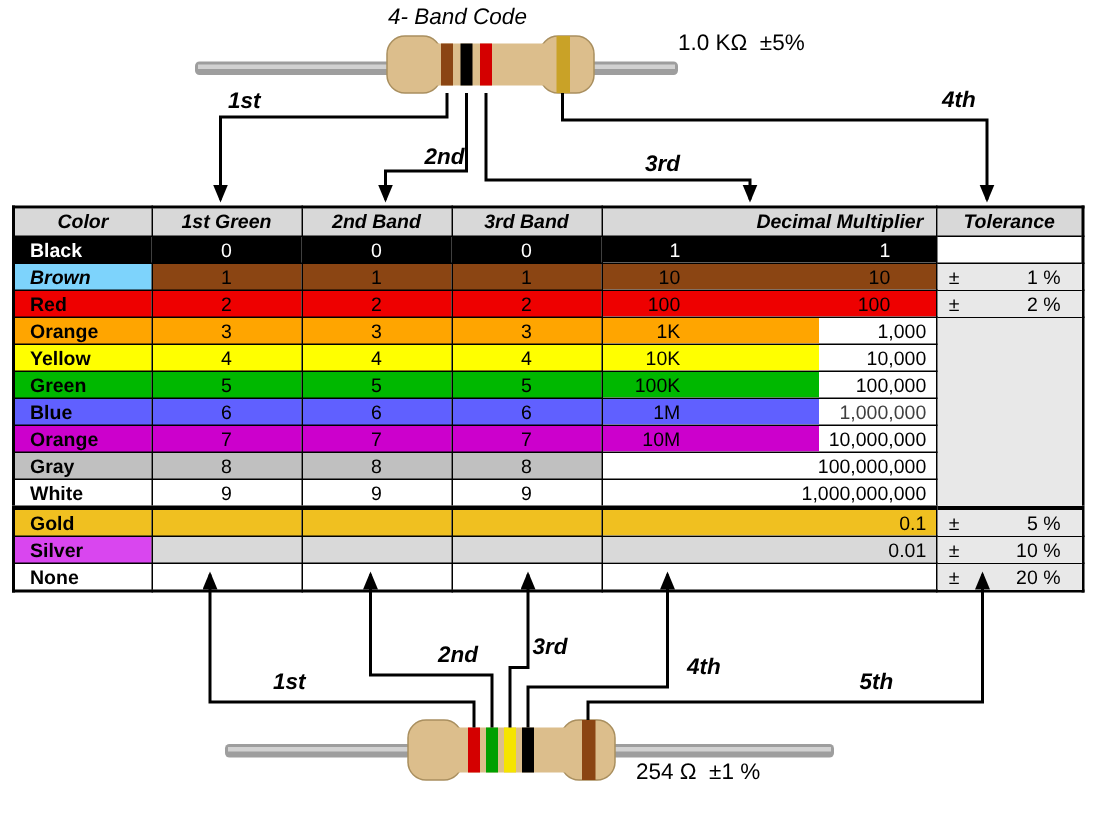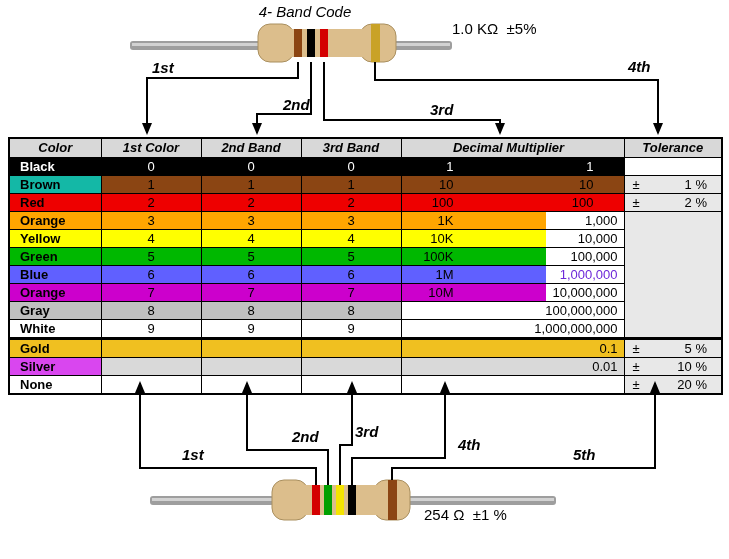--- a/index.html
+++ b/index.html
@@ -12,21 +12,21 @@
   .arrow-label { font-style:italic; font-weight:bold; font-size:15px; }
   .arrow { fill:none; stroke:#000; stroke-width:2; }
 
   .code-table { position:absolute; left:8px; top:137px; width:713px;
                 border-collapse:collapse; table-layout:fixed; font-size:13px;
                 border:2px solid #000; }
   .code-table th, .code-table td { border:1px solid #000; height:17px; padding:0;
                 line-height:17px; overflow:hidden; white-space:nowrap; }
   .code-table th { height:18px; line-height:18px; font-style:italic; font-weight:bold;
                 text-align:center; }
-  .code-table th.c4 { text-align:center; padding-right:8px;margin-left:12px; }
+  .code-table th.c4 { text-align:right; padding-right:8px;margin-left:12px; }
   td.name { font-weight:bold; padding-left:10px; text-align:left; }
   td.band { text-align:center; }
   td.mult { position:relative; }
   td.mult .stripe { position:absolute; left:0; top:0; bottom:0; }
   td.mult .short { position:absolute; left:0; top:0; width:52px; text-align:right; line-height:17px; }
   td.mult .long  { position:absolute; top:0; line-height:17px; }
   tr.thick-top td { border-top:3px solid #000; }
   td.tol { position:relative; }
   td.tol .sign { position:absolute; left:8px; top:0; }
   td.tol .val  { position:absolute; right:14px; top:0; }
@@ -72,42 +72,42 @@
       <col style="width:92px">
         <col style="width:100px">
         <col style="width:100px">
       <col style="width:100px">
         <col style="width:223px">
         <col style="width:98px">
     </colgroup>
     <thead>
         <tr id="header-row">
           <th class="c0" style="background: rgb(216, 216, 216);">Color</th>
-          <th class="c1" style="background: rgb(216, 216, 216);">1st Color</th>
+          <th class="c1" style="background: rgb(216, 216, 216);">1st Green</th>
           <th class="c2" style="background: rgb(216, 216, 216);">2nd Band</th>
           <th class="c3" style="background: rgb(216, 216, 216);">3rd Band</th>
           <th class="c4" style="background: rgb(216, 216, 216);">Decimal Multiplier</th>
           <th class="c5" style="background: rgb(216, 216, 216);">Tolerance</th>
         </tr>
       </thead>
     <tbody id="table-body">
         <tr>
           <td class="name" style="background: rgb(0, 0, 0); color: rgb(255, 255, 255);">Black</td>
           <td class="band" style="background: rgb(0, 0, 0); color: rgb(255, 255, 255);">0</td>
           <td class="band" style="background: rgb(0, 0, 0); color: rgb(255, 255, 255);">0</td>
           <td class="band" style="background: rgb(0, 0, 0); color: rgb(255, 255, 255);">0</td>
           <td class="mult">
             <div class="stripe" style="width: 100%; background: rgb(0, 0, 0);"></div>
             <span class="short" style="color: rgb(255, 255, 255);">1</span>
             <span class="long" style="color: rgb(255, 255, 255); right: 30px;">1</span>
           </td>
           <td class="tol"></td>
         </tr>
         <tr>
-          <td class="name" style="background: #14b8a6; color: rgb(0, 0, 0);">Brown</td>
+          <td class="name" style="background: #7dd3fc; color: rgb(0, 0, 0); font-style: italic;">Brown</td>
           <td class="band" style="background: rgb(139, 69, 19); color: rgb(0, 0, 0);">1</td>
           <td class="band" style="background: rgb(139, 69, 19); color: rgb(0, 0, 0);">1</td>
           <td class="band" style="background: rgb(139, 69, 19); color: rgb(0, 0, 0);">1</td>
           <td class="mult">
             <div class="stripe" style="width: 100%; background: rgb(139, 69, 19);"></div>
             <span class="short" style="color: rgb(0, 0, 0);">10</span>
             <span class="long" style="color: rgb(0, 0, 0); right: 30px;">10</span>
           </td>
           <td class="tol" style="background: rgb(232, 232, 232);">
             <span class="sign">±</span>
@@ -164,21 +164,21 @@
           </td>
         </tr>
         <tr>
           <td class="name" style="background: rgb(96, 96, 255); color: rgb(0, 0, 0);">Blue</td>
           <td class="band" style="background: rgb(96, 96, 255); color: rgb(0, 0, 0);">6</td>
           <td class="band" style="background: rgb(96, 96, 255); color: rgb(0, 0, 0);">6</td>
           <td class="band" style="background: rgb(96, 96, 255); color: rgb(0, 0, 0);">6</td>
           <td class="mult">
             <div class="stripe" style="width: 65%; background: rgb(96, 96, 255);"></div>
             <span class="short" style="color: rgb(0, 0, 0);">1M</span>
-            <span class="long" style="color: #6d28d9; right: 6px;">1,000,000</span>
+            <span class="long" style="color: #404040; right: 6px;">1,000,000</span>
           </td>
         </tr>
         <tr>
           <td class="name" style="background: rgb(204, 0, 204); color: rgb(0, 0, 0);">Orange</td>
           <td class="band" style="background: rgb(204, 0, 204); color: rgb(0, 0, 0);">7</td>
           <td class="band" style="background: rgb(204, 0, 204); color: rgb(0, 0, 0);">7</td>
           <td class="band" style="background: rgb(204, 0, 204); color: rgb(0, 0, 0);">7</td>
           <td class="mult">
             <div class="stripe" style="width: 65%; background: rgb(204, 0, 204);"></div>
             <span class="short" style="color: rgb(0, 0, 0);">10M</span>

